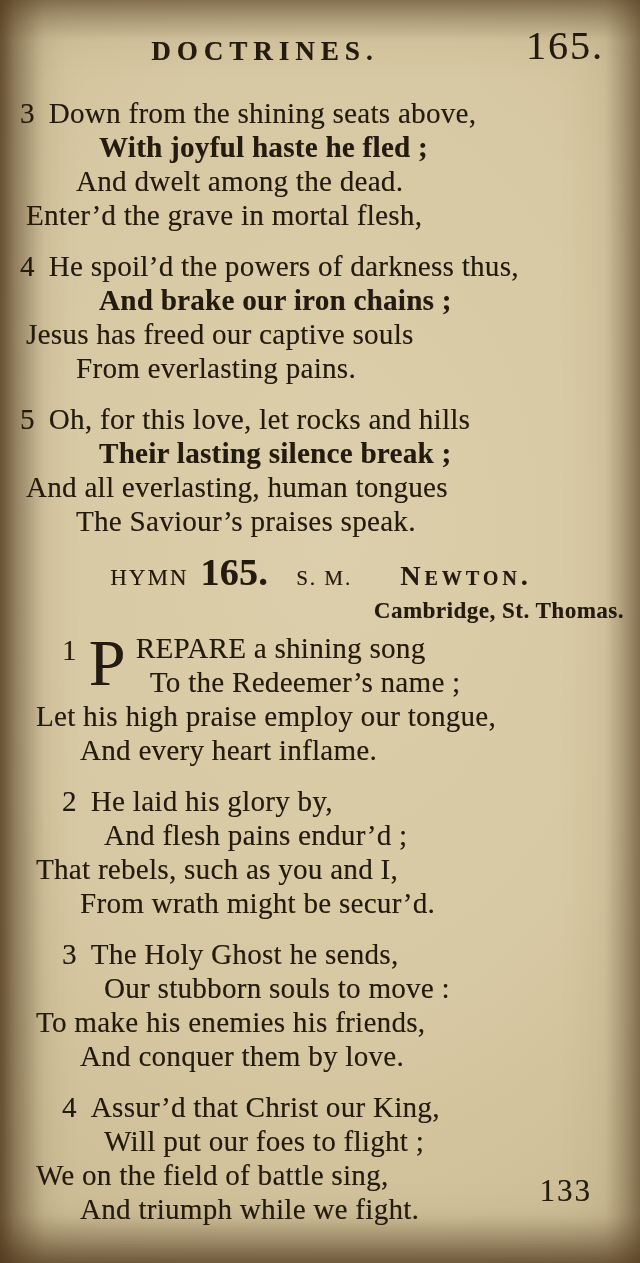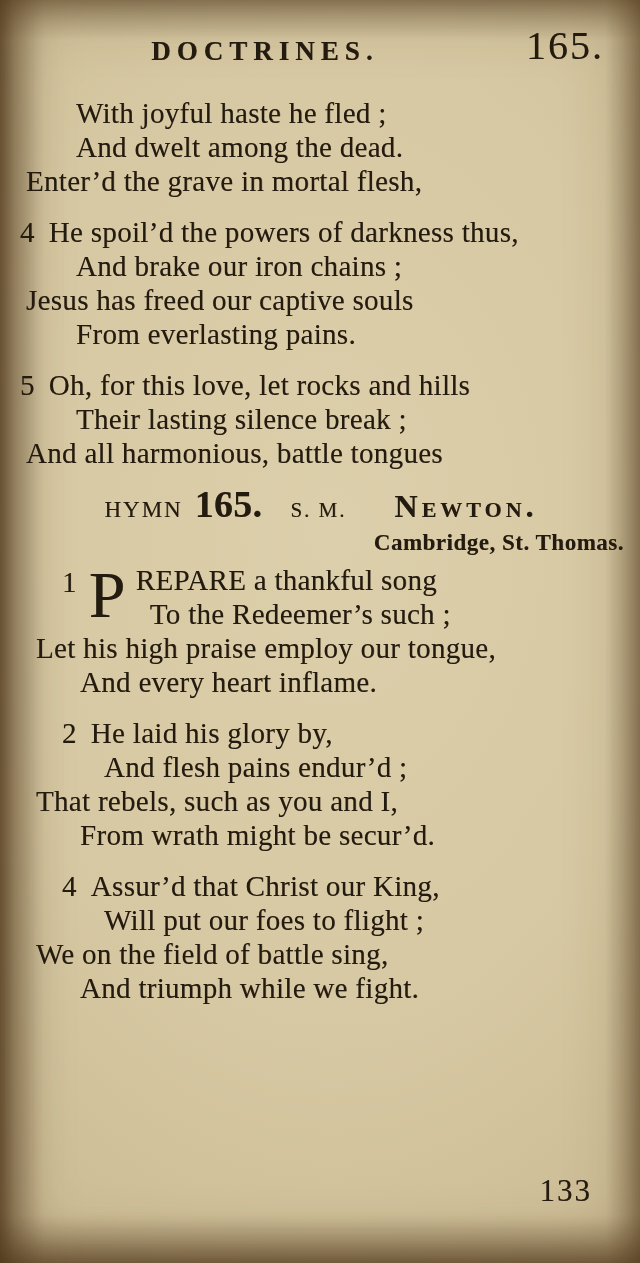--- a/index.html
+++ b/index.html
@@ -42,33 +42,33 @@
   .content {
     position: absolute; top: 96px; left: 18px; right: 16px;
     font-size: 29px; line-height: 34px; letter-spacing: 0.3px;
   }
   .stanza { margin-bottom: 17px; }
   .line { white-space: nowrap; }
   .num { display: inline-block; margin-right: 14px; }
 
   
   .cm-l1 { margin-left: 2px; }
-  .cm-l2 { margin-left: 58px; }
+  .cm-l2 { margin-left: 81px; font-weight: bold; }
   .cm-l3 { margin-left: 8px; }
   .cm-l4 { margin-left: 58px; }
 
   
   .hymn-heading {
     display: flex; align-items: baseline; justify-content: center;
     margin: 12px 0 2px 0;
   }
   .hymn-label { font-size: 23px; letter-spacing: 2px; }
   .hymn-number { font-size: 38px; font-weight: bold; margin-left: 12px; }
   .hymn-meter { font-size: 21px; letter-spacing: 2px; margin-left: 28px; }
-  .hymn-author { font-variant: small-caps; font-size: 32px; font-weight: bold; letter-spacing: 4px; margin-left: 48px; }
+  .hymn-author { font-variant: small-caps; font-size: 28px; font-weight: bold; letter-spacing: 4px; margin-left: 48px; }
   .tunes {
     text-align: right; font-weight: bold;
     font-size: 23px; line-height: 28px; margin-bottom: 6px; letter-spacing: 0.5px;
   }
 
   
   .sm-l1 { margin-left: 44px; }
   .sm-l2 { margin-left: 86px; }
   .sm-l3 { margin-left: 18px; }
   .sm-l4 { margin-left: 62px; }
@@ -91,66 +91,74 @@
 <body>
 
 <div class="page">
 
   <div class="running-title">DOCTRINES.</div>
   <div class="page-num-top">165.</div>
 
   <div class="content">
 
     <div class="stanza">
+      <div class="line cm-l1"><span class="num">3</span><span>Down from the shining seats above,</span></div>
       <div class="line cm-l2">With joyful haste he fled ;</div>
       <div class="line cm-l4">And dwelt among the dead.</div>
       <div class="line cm-l3">Enter’d the grave in mortal flesh,</div>
     </div>
 
     <div class="stanza">
       <div class="line cm-l1"><span class="num">4</span><span>He spoil’d the powers of darkness thus,</span></div>
       <div class="line cm-l2">And brake our iron chains ;</div>
       <div class="line cm-l3">Jesus has freed our captive souls</div>
       <div class="line cm-l4">From everlasting pains.</div>
     </div>
 
     <div class="stanza">
       <div class="line cm-l1"><span class="num">5</span><span>Oh, for this love, let rocks and hills</span></div>
       <div class="line cm-l2">Their lasting silence break ;</div>
-      <div class="line cm-l3">And all harmonious, battle tongues</div>
+      <div class="line cm-l3">And all everlasting, human tongues</div>
+      <div class="line cm-l4">The Saviour’s praises speak.</div>
     </div>
 
     <div class="hymn-heading">
       <span class="hymn-label">HYMN</span>
       <span class="hymn-number">165.</span>
       <span class="hymn-meter">S. M.</span>
       <span class="hymn-author">Newton.</span>
     </div>
     <div class="tunes">Cambridge, St. Thomas.</div>
 
     <div class="stanza">
       <div class="cap-row">
         <span class="num">1</span>
         <span class="drop-cap">P</span>
         <div class="cap-lines">
-          <div class="line">REPARE a thankful song</div>
-          <div class="line">To the Redeemer’s such ;</div>
+          <div class="line">REPARE a shining song</div>
+          <div class="line">To the Redeemer’s name ;</div>
         </div>
       </div>
       <div class="line sm-l3">Let his high praise employ our tongue,</div>
       <div class="line sm-l4">And every heart inflame.</div>
     </div>
 
     <div class="stanza">
       <div class="line sm-l1"><span class="num">2</span><span>He laid his glory by,</span></div>
       <div class="line sm-l2">And flesh pains endur’d ;</div>
       <div class="line sm-l3">That rebels, such as you and I,</div>
       <div class="line sm-l4">From wrath might be secur’d.</div>
     </div>
 
+    <div class="stanza">
+      <div class="line sm-l1"><span class="num">3</span><span>The Holy Ghost he sends,</span></div>
+      <div class="line sm-l2">Our stubborn souls to move :</div>
+      <div class="line sm-l3">To make his enemies his friends,</div>
+      <div class="line sm-l4">And conquer them by love.</div>
+    </div>
 
     <div class="stanza">
       <div class="line sm-l1"><span class="num">4</span><span>Assur’d that Christ our King,</span></div>
       <div class="line sm-l2">Will put our foes to flight ;</div>
       <div class="line sm-l3">We on the field of battle sing,</div>
       <div class="line sm-l4">And triumph while we fight.</div>
     </div>
 
   </div>
 

